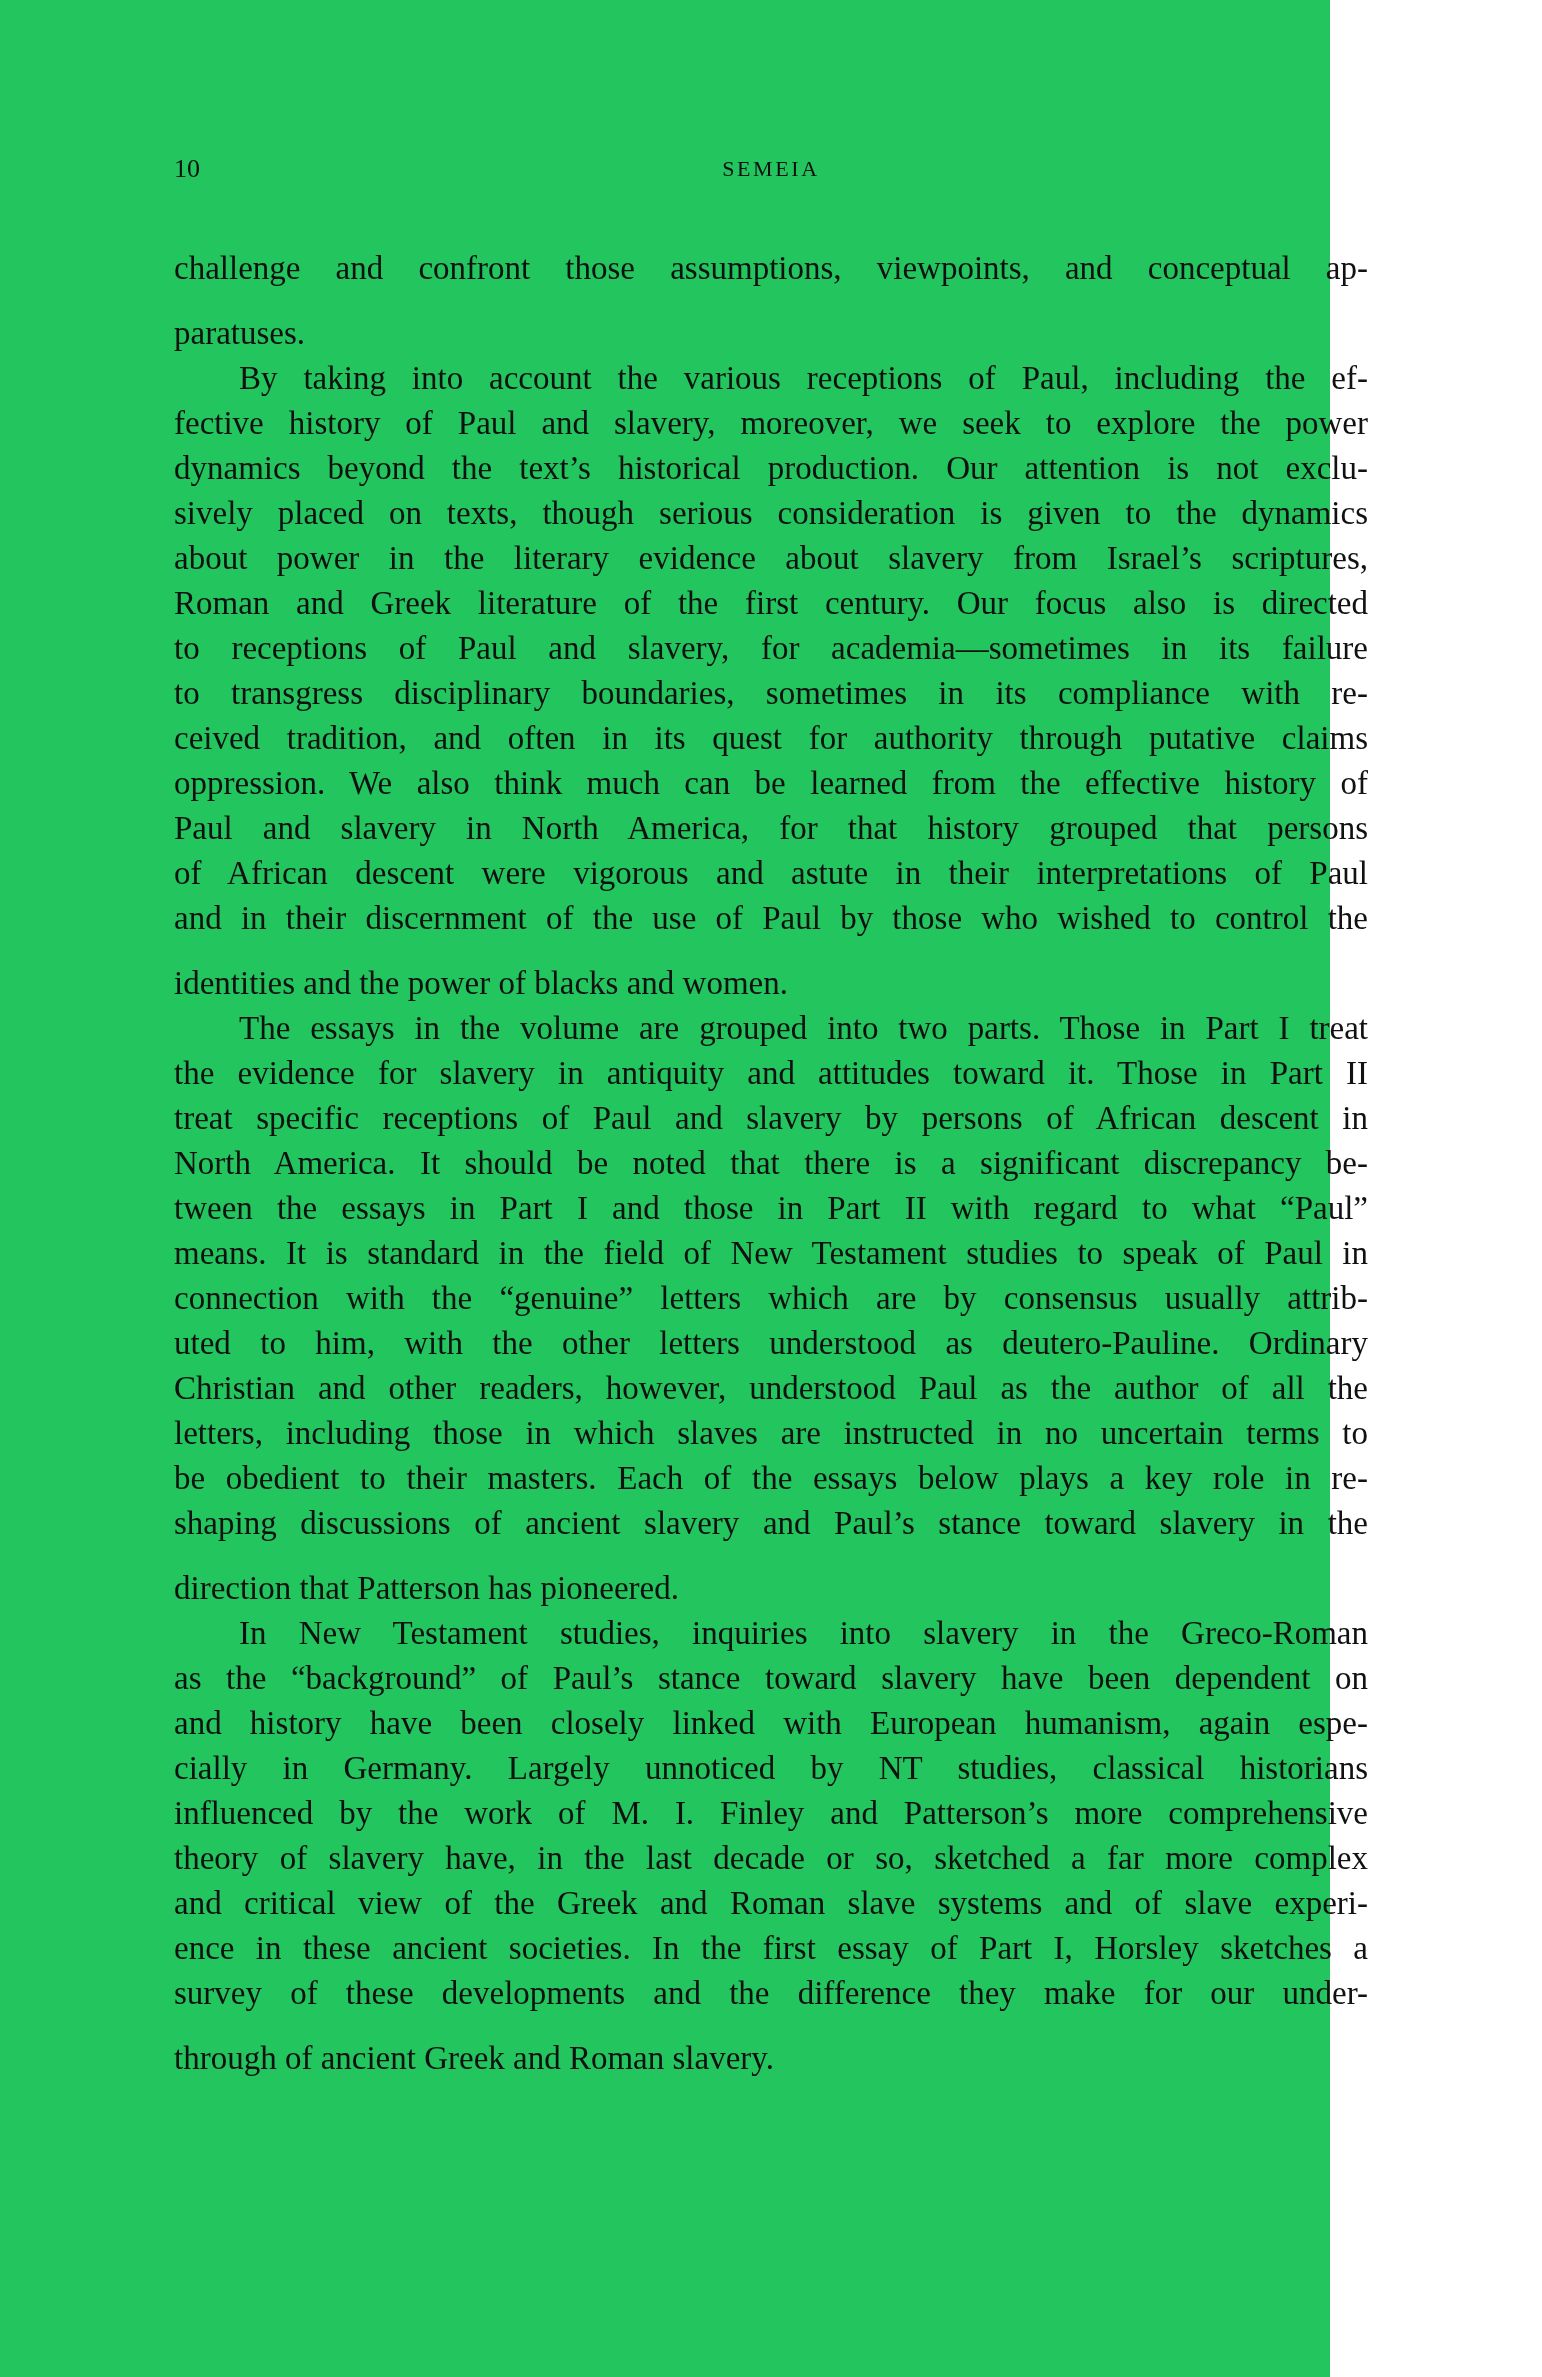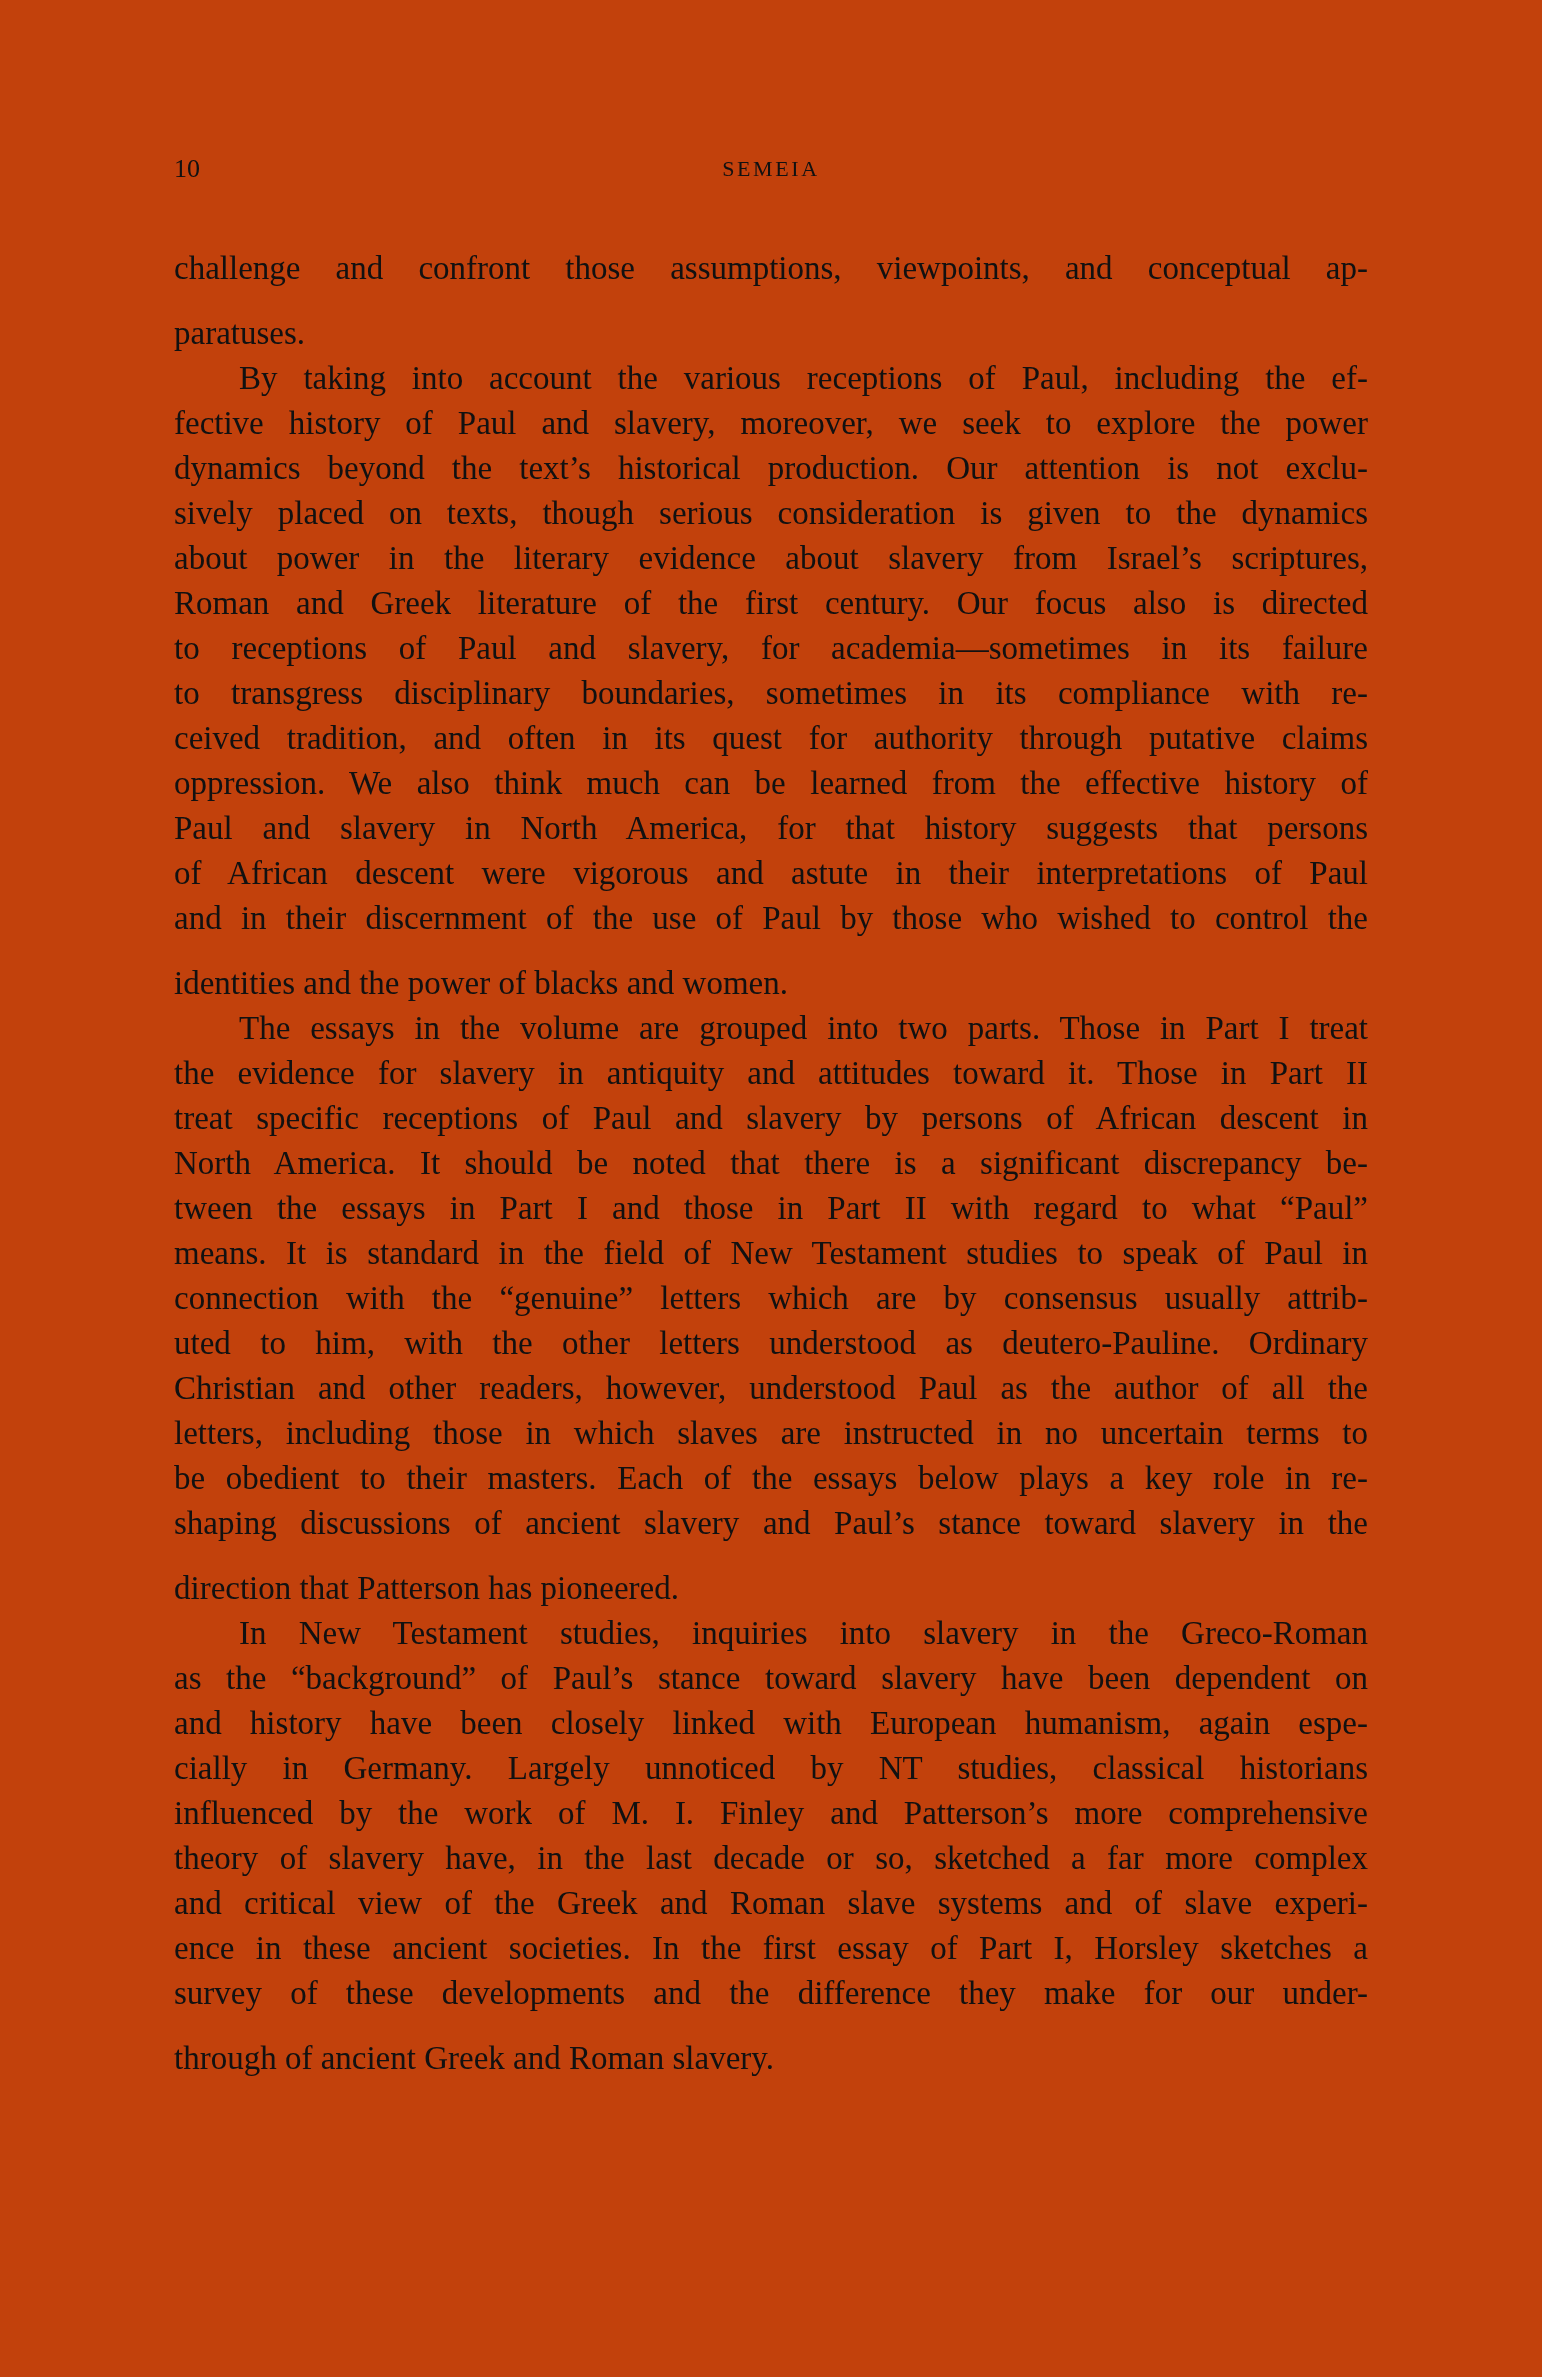--- a/index.html
+++ b/index.html
@@ -1,17 +1,17 @@
 <!DOCTYPE html>
 <html style="font-size:13.7px"><head>
 <meta charset="utf-8">
 <style>
   html, body { margin: 0; padding: 0; background: #ffffff; }
   body { width: 1542px; height: 2377px; position: relative; overflow: hidden; }
-  .page { position: absolute; left: 0; top: 0; width: 1542px; height: 2377px; background: #c2410c; color: #111111; }
+  .page { position: absolute; left: 0; top: 0; width: 1330px; height: 2377px; background: #22c55e; color: #111111; }
   .running-head { position: absolute; top: 154px; left: 174px; width: 1194px; height: 34px;
     font-family: "Liberation Serif", "DejaVu Serif", serif; }
   .folio { position: absolute; left: 0; top: 0; font-size: 26px; line-height: 29px; }
   .journal { position: absolute; left: 0; width: 1194px; text-align: center; top: 0;
     font-size: 22px; line-height: 29px; letter-spacing: 2.6px; }
   .body-text { position: absolute; left: 174px; top: 246px; width: 1194px;
     font-family: "Liberation Serif", "DejaVu Serif", serif; font-size: 33px; }
   .line { display: block; height: 45px; line-height: 45px; white-space: nowrap;
     text-align: justify; text-align-last: justify; }
   .line.last { text-align-last: left; margin-top: 20px; }
@@ -35,21 +35,21 @@
         <span class="line indent">By taking into account the various receptions of Paul, including the ef-</span>
         <span class="line">fective history of Paul and slavery, moreover, we seek to explore the power</span>
         <span class="line">dynamics beyond the text’s historical production. Our attention is not exclu-</span>
         <span class="line">sively placed on texts, though serious consideration is given to the dynamics</span>
         <span class="line">about power in the literary evidence about slavery from Israel’s scriptures,</span>
         <span class="line">Roman and Greek literature of the first century. Our focus also is directed</span>
         <span class="line">to receptions of Paul and slavery, for academia—sometimes in its failure</span>
         <span class="line">to transgress disciplinary boundaries, sometimes in its compliance with re-</span>
         <span class="line">ceived tradition, and often in its quest for authority through putative claims</span>
         <span class="line">oppression. We also think much can be learned from the effective history of</span>
-        <span class="line">Paul and slavery in North America, for that history suggests that persons</span>
+        <span class="line">Paul and slavery in North America, for that history grouped that persons</span>
         <span class="line">of African descent were vigorous and astute in their interpretations of Paul</span>
         <span class="line">and in their discernment of the use of Paul by those who wished to control the</span>
         <span class="line last">identities and the power of blacks and women.</span>
       </div>
       <div>
         <span class="line indent">The essays in the volume are grouped into two parts. Those in Part I treat</span>
         <span class="line">the evidence for slavery in antiquity and attitudes toward it. Those in Part II</span>
         <span class="line">treat specific receptions of Paul and slavery by persons of African descent in</span>
         <span class="line">North America. It should be noted that there is a significant discrepancy be-</span>
         <span class="line">tween the essays in Part I and those in Part II with regard to what “Paul”</span>

